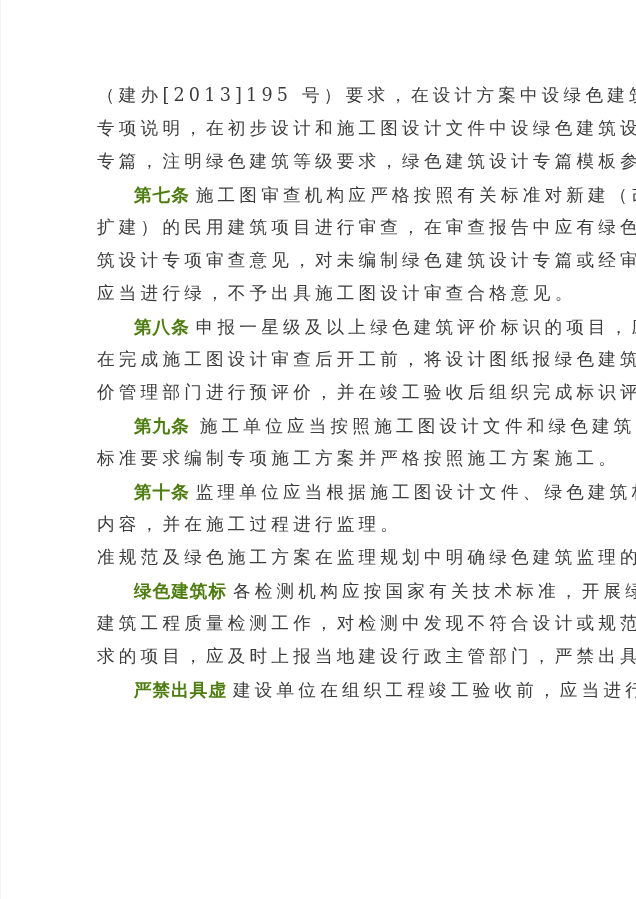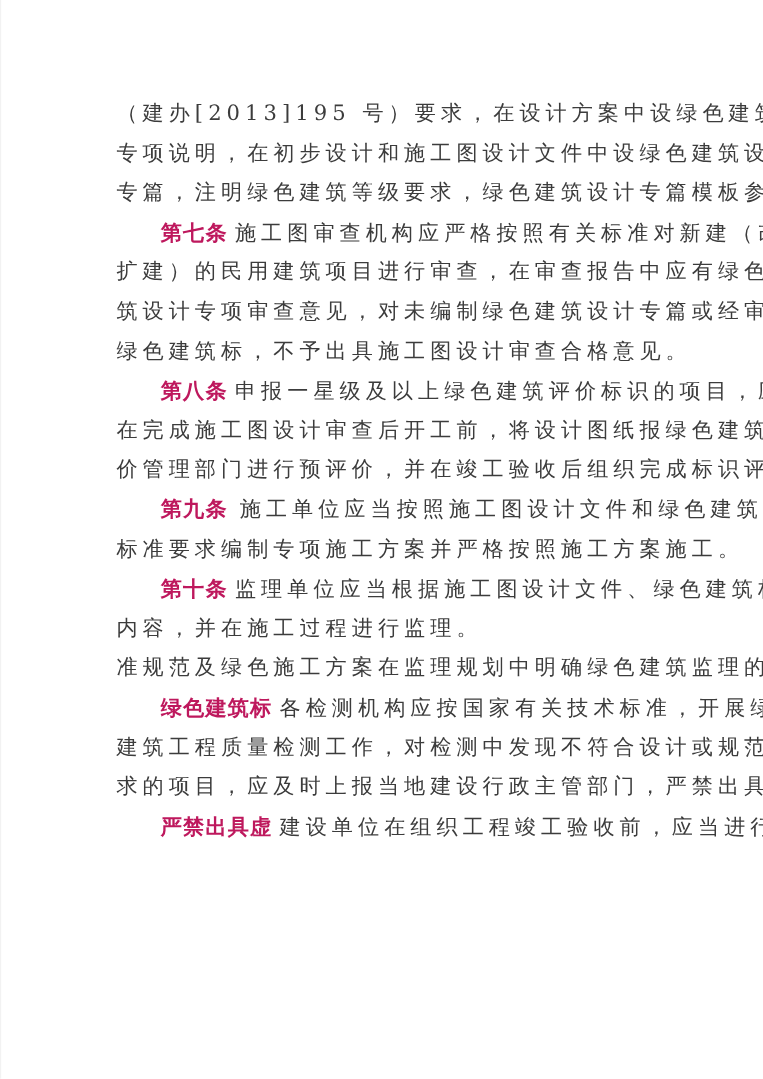--- a/index.html
+++ b/index.html
@@ -37,46 +37,45 @@
       font-size: 17.6px;
       letter-spacing: 4.2px;
       white-space: nowrap;
       overflow: visible;
     }
     .line.indent {
       padding-left: 37px;
     }
     .article-heading {
       font-weight: bold;
-      color: #be185d;
+      color: #4d7c0f;
       letter-spacing: 1px;
       margin-right: 6px;
     }
     .article-heading.wide-gap {
       margin-right: 10px;
-      font-family: Liberation Mono, monospace;
     }
     .plain {
       color: #3c3c3c;
     }
   </style>
 </head>
 <body>
 
 <div class="page">
   <div class="body-text">
 
     <div class="line"><span class="plain">（建办[2013]195 号）要求，在设计方案中设绿色建筑设计</span></div>
     <div class="line"><span class="plain">专项说明，在初步设计和施工图设计文件中设绿色建筑设计</span></div>
     <div class="line"><span class="plain">专篇，注明绿色建筑等级要求，绿色建筑设计专篇模板参考</span></div>
 
     <div class="line indent"><span class="article-heading">第七条</span><span class="plain">施工图审查机构应严格按照有关标准对新建（改、</span></div>
     <div class="line"><span class="plain">扩建）的民用建筑项目进行审查，在审查报告中应有绿色建</span></div>
     <div class="line"><span class="plain">筑设计专项审查意见，对未编制绿色建筑设计专篇或经审查</span></div>
-    <div class="line"><span class="plain">绿色建筑标，不予出具施工图设计审查合格意见。</span></div>
+    <div class="line"><span class="plain">应当进行绿，不予出具施工图设计审查合格意见。</span></div>
 
     <div class="line indent"><span class="article-heading">第八条</span><span class="plain">申报一星级及以上绿色建筑评价标识的项目，应</span></div>
     <div class="line"><span class="plain">在完成施工图设计审查后开工前，将设计图纸报绿色建筑评</span></div>
     <div class="line"><span class="plain">价管理部门进行预评价，并在竣工验收后组织完成标识评价</span></div>
 
     <div class="line indent"><span class="article-heading wide-gap">第九条</span><span class="plain">施工单位应当按照施工图设计文件和绿色建筑</span></div>
     <div class="line"><span class="plain">标准要求编制专项施工方案并严格按照施工方案施工。</span></div>
 
     <div class="line indent"><span class="article-heading">第十条</span><span class="plain">监理单位应当根据施工图设计文件、绿色建筑标</span></div>
     <div class="line"><span class="plain">内容，并在施工过程进行监理。</span></div>

